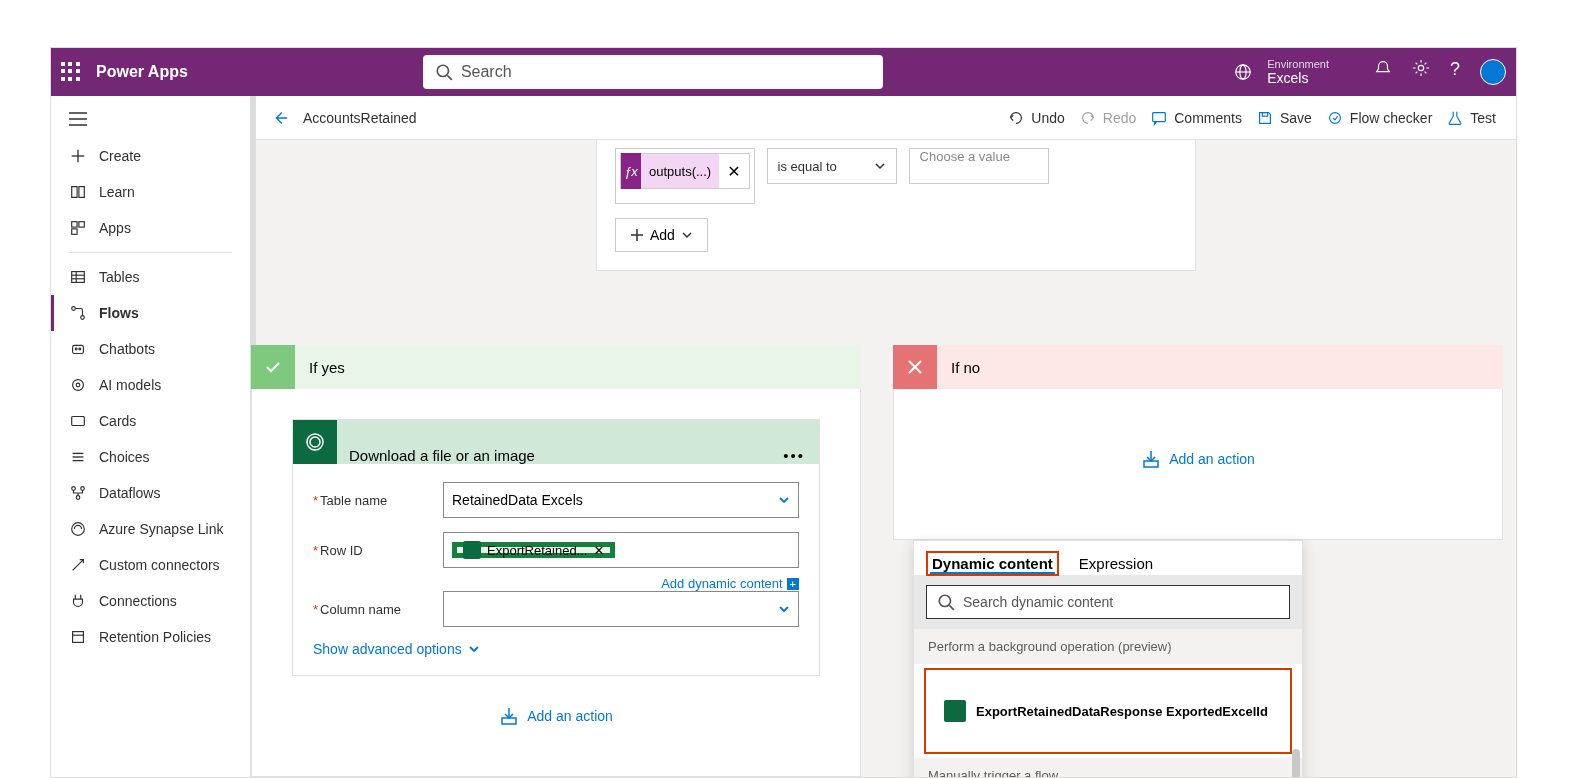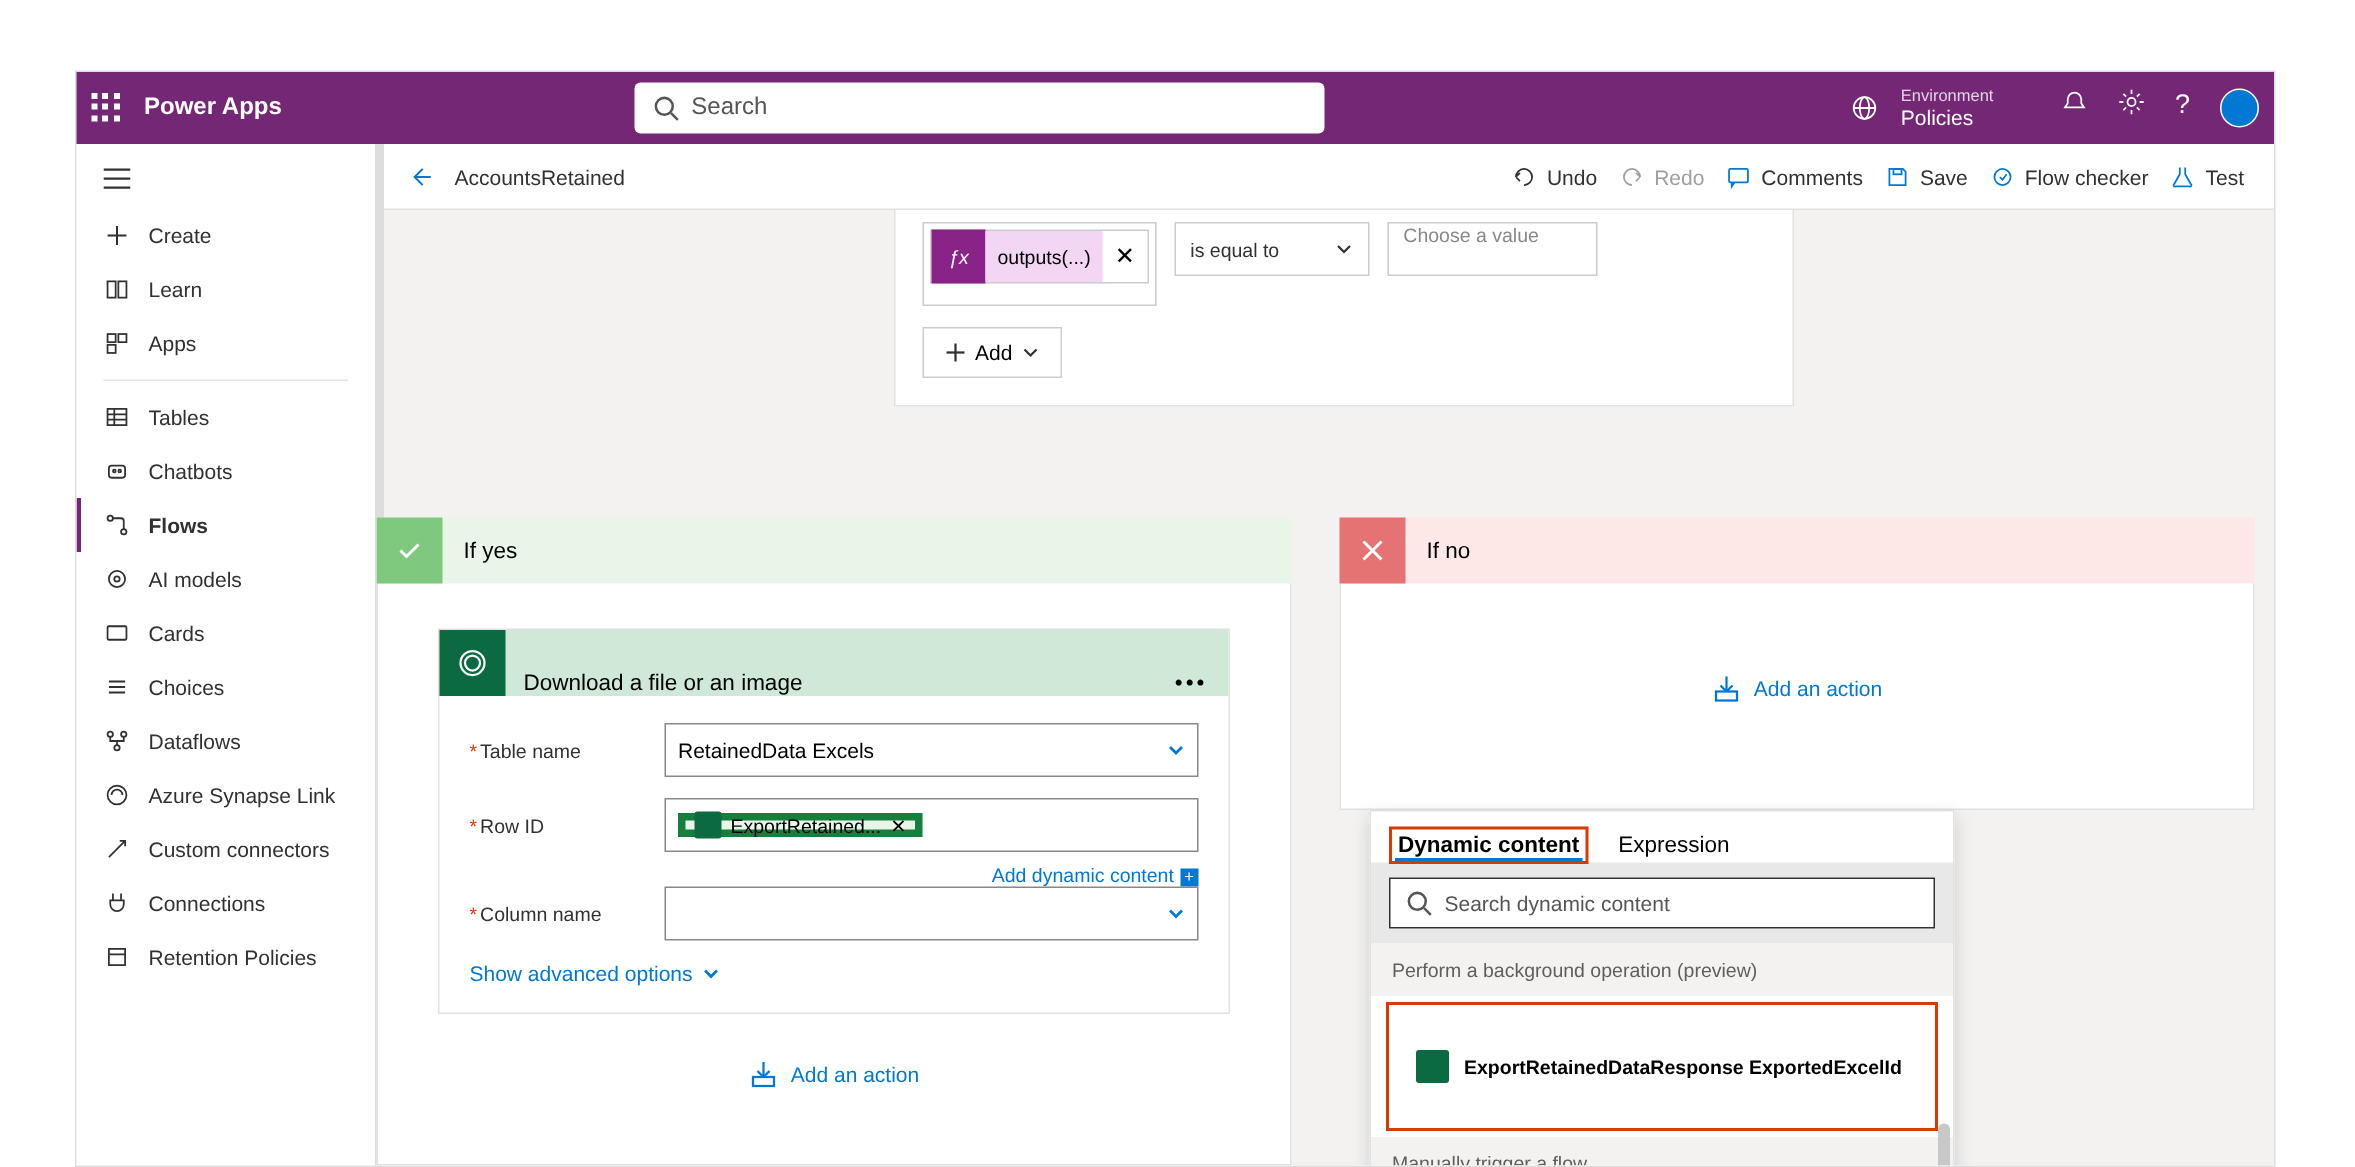--- a/index.html
+++ b/index.html
@@ -28,21 +28,21 @@
 .back{color:#0078d4}
 .flow-title{font-size:14px;color:#323130}
 .cmdspacer{flex:1}
 .cmd{display:flex;align-items:center;gap:6px;font-size:14px;color:#323130;cursor:pointer}
 .cmd.disabled{color:#a19f9d}
 .canvas{flex:1;position:relative;overflow:hidden}
 
 .cond-card{position:absolute;left:345px;top:-5px;width:600px;background:#fff;border:1px solid #e1e1e1;padding:12px 18px 18px}
 .cond-row{display:flex;gap:12px;align-items:flex-start}
 .fx-chip{display:flex;align-items:center;border:1px solid #ccc;height:36px}
-.fx-badge{background:#8a2387;color:#fff;width:36px;height:36px;display:flex;align-items:center;justify-content:center;font-style:italic;font-size:13px}
+.fx-badge{background:#8a2387;color:#fff;width:20px;height:36px;display:flex;align-items:center;justify-content:center;font-style:italic;font-size:13px}
 .fx-text{background:#f3d6f3;padding:0 8px;height:34px;display:flex;align-items:center;font-size:13px}
 .fx-x{padding:0 8px}
 .drop{border:1px solid #ccc;height:36px;display:flex;align-items:center;justify-content:space-between;padding:0 10px;font-size:13px;min-width:130px;color:#323130}
 .val-input{border:1px solid #ccc;height:36px;padding:0 10px;color:#888;font-size:13px;min-width:140px}
 .add-btn{margin-top:14px;border:1px solid #ccc;height:34px;padding:0 14px;display:inline-flex;align-items:center;gap:6px;font-size:14px}
 
 .branch{position:absolute;top:205px;width:610px;background:transparent}
 .branch-yes{left:0}
 .branch-no{left:642px}
 .branch-head{height:44px;display:flex;align-items:center;gap:14px;padding:0;font-size:15px}
@@ -111,21 +111,21 @@
    </div>
    <div class="spacer"></div>
    <svg class="ico" viewBox="0 0 20 20" fill="none" stroke="#fff" stroke-width="1.3">
         <circle cx="10" cy="10" r="8"></circle>
         <ellipse cx="10" cy="10" rx="3.5" ry="8"></ellipse>
         <line x1="2" y1="10" x2="18" y2="10"></line>
       </svg>
    <div class="env">
      <div>
        <div class="env-label">Environment</div>
-       <div class="env-name">Policies</div>
+       <div class="env-name">Excels</div>
      </div>
    </div>
    <div class="topicons">
      <svg class="ico" viewBox="0 0 20 20" fill="none" stroke="#fff" stroke-width="1.3">
           <path d="M10 3a5 5 0 00-5 5v3l-2 3h14l-2-3V8a5 5 0 00-5-5z"></path>
         </svg>
      <svg class="ico" viewBox="0 0 20 20" fill="none" stroke="#fff" stroke-width="1.3">
           <circle cx="10" cy="10" r="3"></circle>
           <path d="M10 1v3M10 16v3M1 10h3M16 10h3M4 4l2 2M14 14l2 2M4 16l2-2M14 6l2-2"></path>
         </svg>
@@ -167,35 +167,35 @@
     <div class="nav-sep"></div>
     <div class="nav-item">
           <svg class="ico" viewBox="0 0 20 20" fill="none" stroke="#323130" stroke-width="1.3">
             <rect x="3" y="4" width="14" height="12"></rect>
             <line x1="3" y1="8" x2="17" y2="8"></line>
             <line x1="3" y1="12" x2="17" y2="12"></line>
             <line x1="8" y1="4" x2="8" y2="16"></line>
           </svg>
           <span>Tables</span>
         </div>
+    <div class="nav-item active">
+          <svg class="ico" viewBox="0 0 20 20" fill="none" stroke="#323130" stroke-width="1.3">
+            <circle cx="5" cy="5" r="2"></circle>
+            <circle cx="15" cy="15" r="2"></circle>
+            <path d="M7 5h6a2 2 0 012 2v6"></path>
+          </svg>
+          <span>Flows</span>
+        </div>
     <div class="nav-item">
           <svg class="ico" viewBox="0 0 20 20" fill="none" stroke="#323130" stroke-width="1.3">
             <rect x="4" y="6" width="12" height="9" rx="2"></rect>
             <circle cx="8" cy="10" r="1"></circle>
             <circle cx="12" cy="10" r="1"></circle>
           </svg>
           <span>Chatbots</span>
-        </div>
-    <div class="nav-item active">
-          <svg class="ico" viewBox="0 0 20 20" fill="none" stroke="#323130" stroke-width="1.3">
-            <circle cx="5" cy="5" r="2"></circle>
-            <circle cx="15" cy="15" r="2"></circle>
-            <path d="M7 5h6a2 2 0 012 2v6"></path>
-          </svg>
-          <span>Flows</span>
         </div>
     <div class="nav-item">
           <svg class="ico" viewBox="0 0 20 20" fill="none" stroke="#323130" stroke-width="1.3">
             <circle cx="10" cy="10" r="6"></circle>
             <circle cx="10" cy="10" r="2"></circle>
           </svg>
           <span>AI models</span>
         </div>
     <div class="nav-item">
           <svg class="ico" viewBox="0 0 20 20" fill="none" stroke="#323130" stroke-width="1.3">

